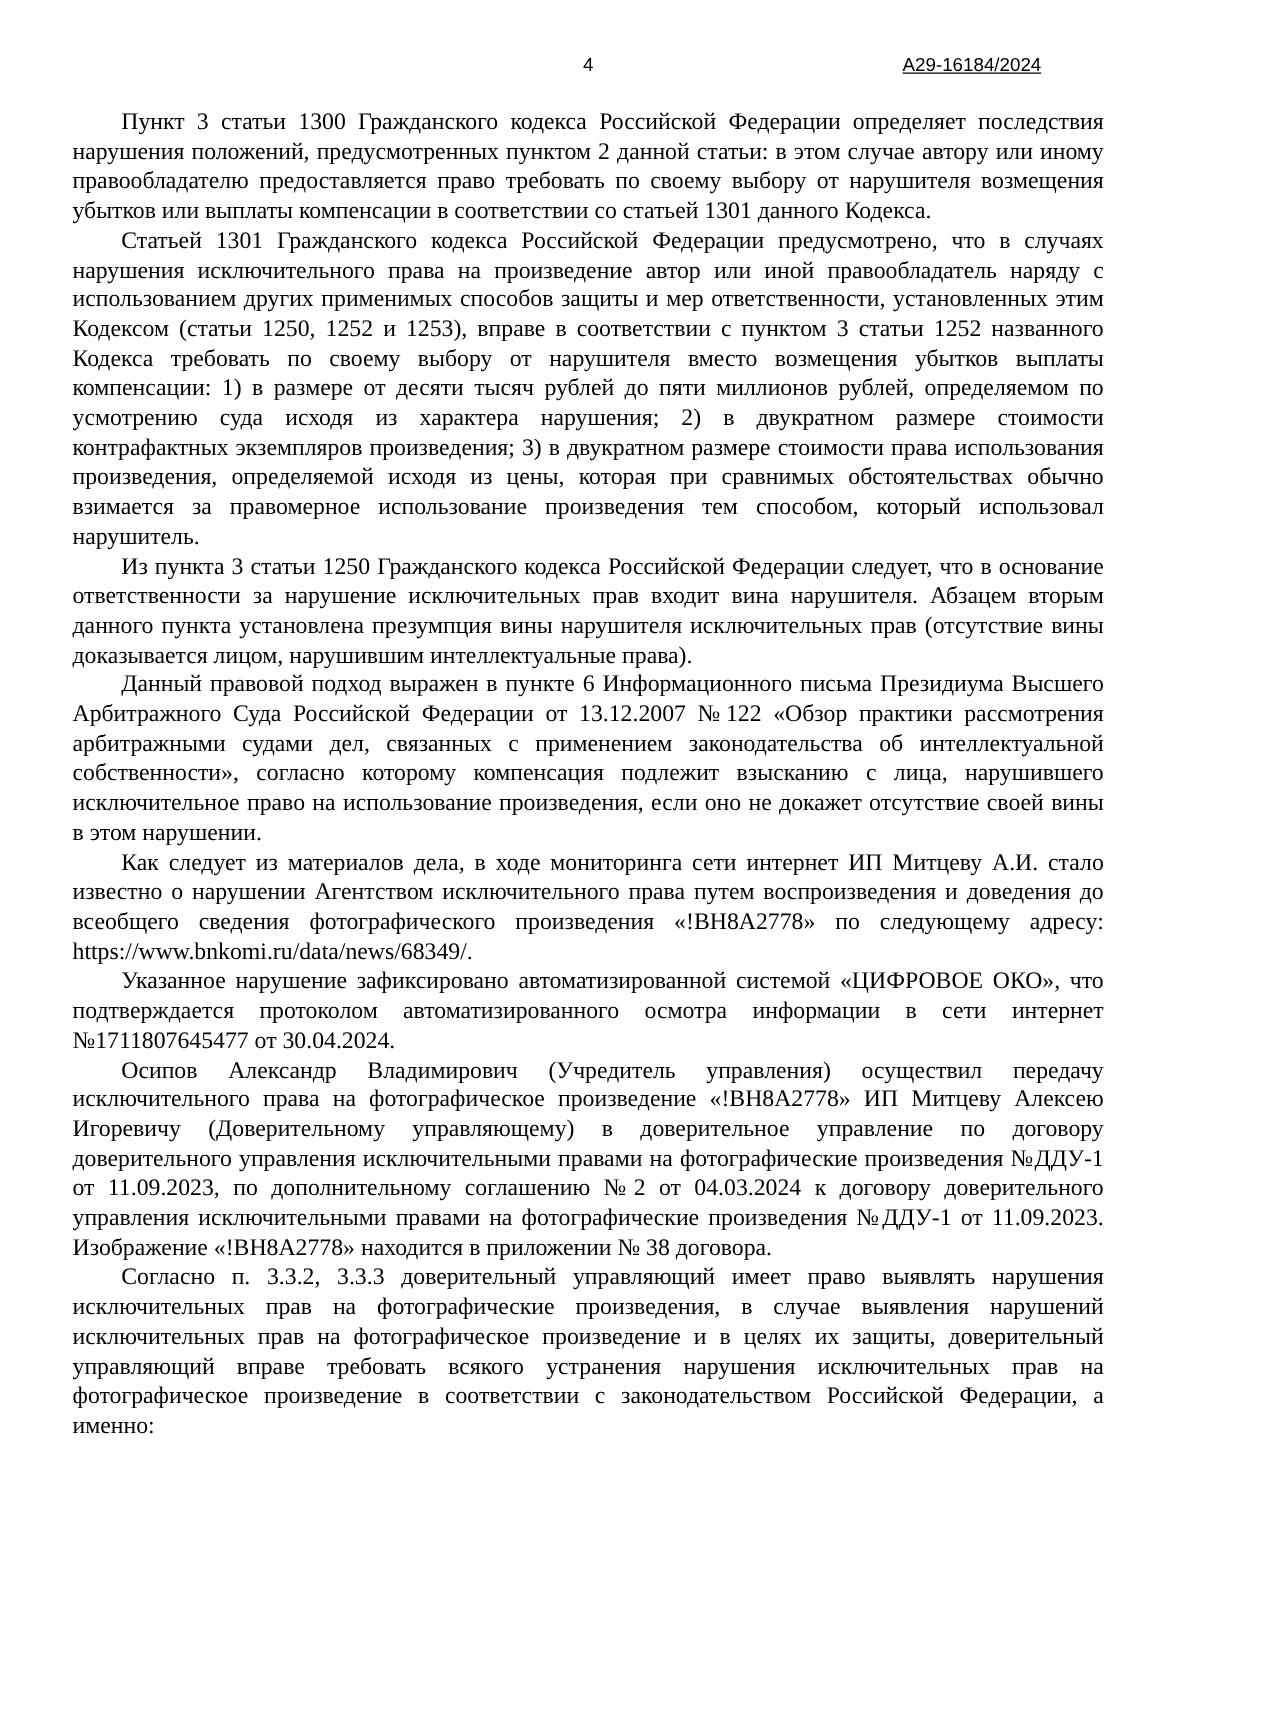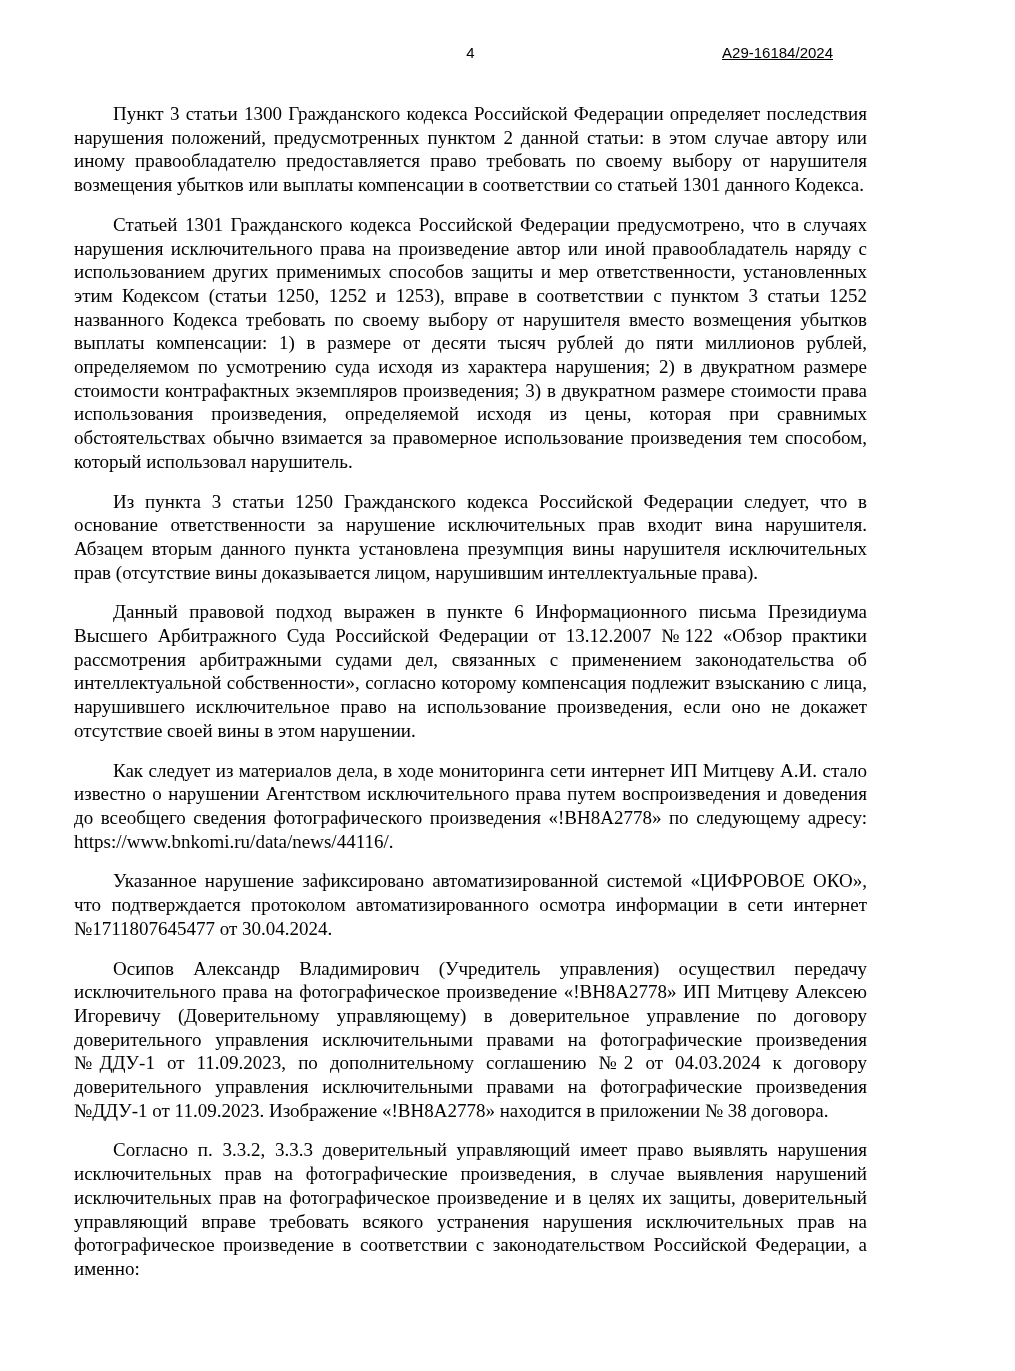--- a/index.html
+++ b/index.html
@@ -43,21 +43,21 @@
     position: absolute;
     left: 58px;
     top: 86px;
     width: 825px;
     font-family: "Liberation Serif", serif;
     font-size: 19px;
     line-height: 23.7px;
     color: #000000;
   }
   .doc-body p {
-    margin: 16px;
+    margin: 0;
     padding: 0;
     text-align: justify;
     text-indent: 39px;
     hyphens: none;
   }
 </style>
 </head>
 <body>
 
 <div class="page">
@@ -65,19 +65,19 @@
   <div class="page-header">
     <span class="page-number">4</span>
     <span class="case-number">А29-16184/2024</span>
   </div>
 
   <div class="doc-body">
     <p>Пункт 3 статьи 1300 Гражданского кодекса Российской Федерации определяет последствия нарушения положений, предусмотренных пунктом 2 данной статьи: в этом случае автору или иному правообладателю предоставляется право требовать по своему выбору от нарушителя возмещения убытков или выплаты компенсации в соответствии со статьей 1301 данного Кодекса.</p>
     <p>Статьей 1301 Гражданского кодекса Российской Федерации предусмотрено, что в случаях нарушения исключительного права на произведение автор или иной правообладатель наряду с использованием других применимых способов защиты и мер ответственности, установленных этим Кодексом (статьи 1250, 1252 и 1253), вправе в соответствии с пунктом 3 статьи 1252 названного Кодекса требовать по своему выбору от нарушителя вместо возмещения убытков выплаты компенсации: 1) в размере от десяти тысяч рублей до пяти миллионов рублей, определяемом по усмотрению суда исходя из характера нарушения; 2) в двукратном размере стоимости контрафактных экземпляров произведения; 3) в двукратном размере стоимости права использования произведения, определяемой исходя из цены, которая при сравнимых обстоятельствах обычно взимается за правомерное использование произведения тем способом, который использовал нарушитель.</p>
     <p>Из пункта 3 статьи 1250 Гражданского кодекса Российской Федерации следует, что в основание ответственности за нарушение исключительных прав входит вина нарушителя. Абзацем вторым данного пункта установлена презумпция вины нарушителя исключительных прав (отсутствие вины доказывается лицом, нарушившим интеллектуальные права).</p>
     <p>Данный правовой подход выражен в пункте 6 Информационного письма Президиума Высшего Арбитражного Суда Российской Федерации от 13.12.2007 №122 «Обзор практики рассмотрения арбитражными судами дел, связанных с применением законодательства об интеллектуальной собственности», согласно которому компенсация подлежит взысканию с лица, нарушившего исключительное право на использование произведения, если оно не докажет отсутствие своей вины в этом нарушении.</p>
-    <p>Как следует из материалов дела, в ходе мониторинга сети интернет ИП Митцеву А.И. стало известно о нарушении Агентством исключительного права путем воспроизведения и доведения до всеобщего сведения фотографического произведения «!BH8A2778» по следующему адресу: https://www.bnkomi.ru/data/news/44116/.</p>
+    <p>Как следует из материалов дела, в ходе мониторинга сети интернет ИП Митцеву А.И. стало известно о нарушении Агентством исключительного права путем воспроизведения и доведения до всеобщего сведения фотографического произведения «!BH8A2778» по следующему адресу: https://www.bnkomi.ru/data/news/68349/.</p>
     <p>Указанное нарушение зафиксировано автоматизированной системой «ЦИФРОВОЕ ОКО», что подтверждается протоколом автоматизированного осмотра информации в сети интернет №1711807645477 от 30.04.2024.</p>
     <p>Осипов Александр Владимирович (Учредитель управления) осуществил передачу исключительного права на фотографическое произведение «!BH8A2778» ИП Митцеву Алексею Игоревичу (Доверительному управляющему) в доверительное управление по договору доверительного управления исключительными правами на фотографические произведения №ДДУ-1 от 11.09.2023, по дополнительному соглашению №2 от 04.03.2024 к договору доверительного управления исключительными правами на фотографические произведения №ДДУ-1 от 11.09.2023. Изображение «!BH8A2778» находится в приложении № 38 договора.</p>
     <p>Согласно п. 3.3.2, 3.3.3 доверительный управляющий имеет право выявлять нарушения исключительных прав на фотографические произведения, в случае выявления нарушений исключительных прав на фотографическое произведение и в целях их защиты, доверительный управляющий вправе требовать всякого устранения нарушения исключительных прав на фотографическое произведение в соответствии с законодательством Российской Федерации, а именно:</p>
   </div>
 
 </div>
 
 </body></html>

